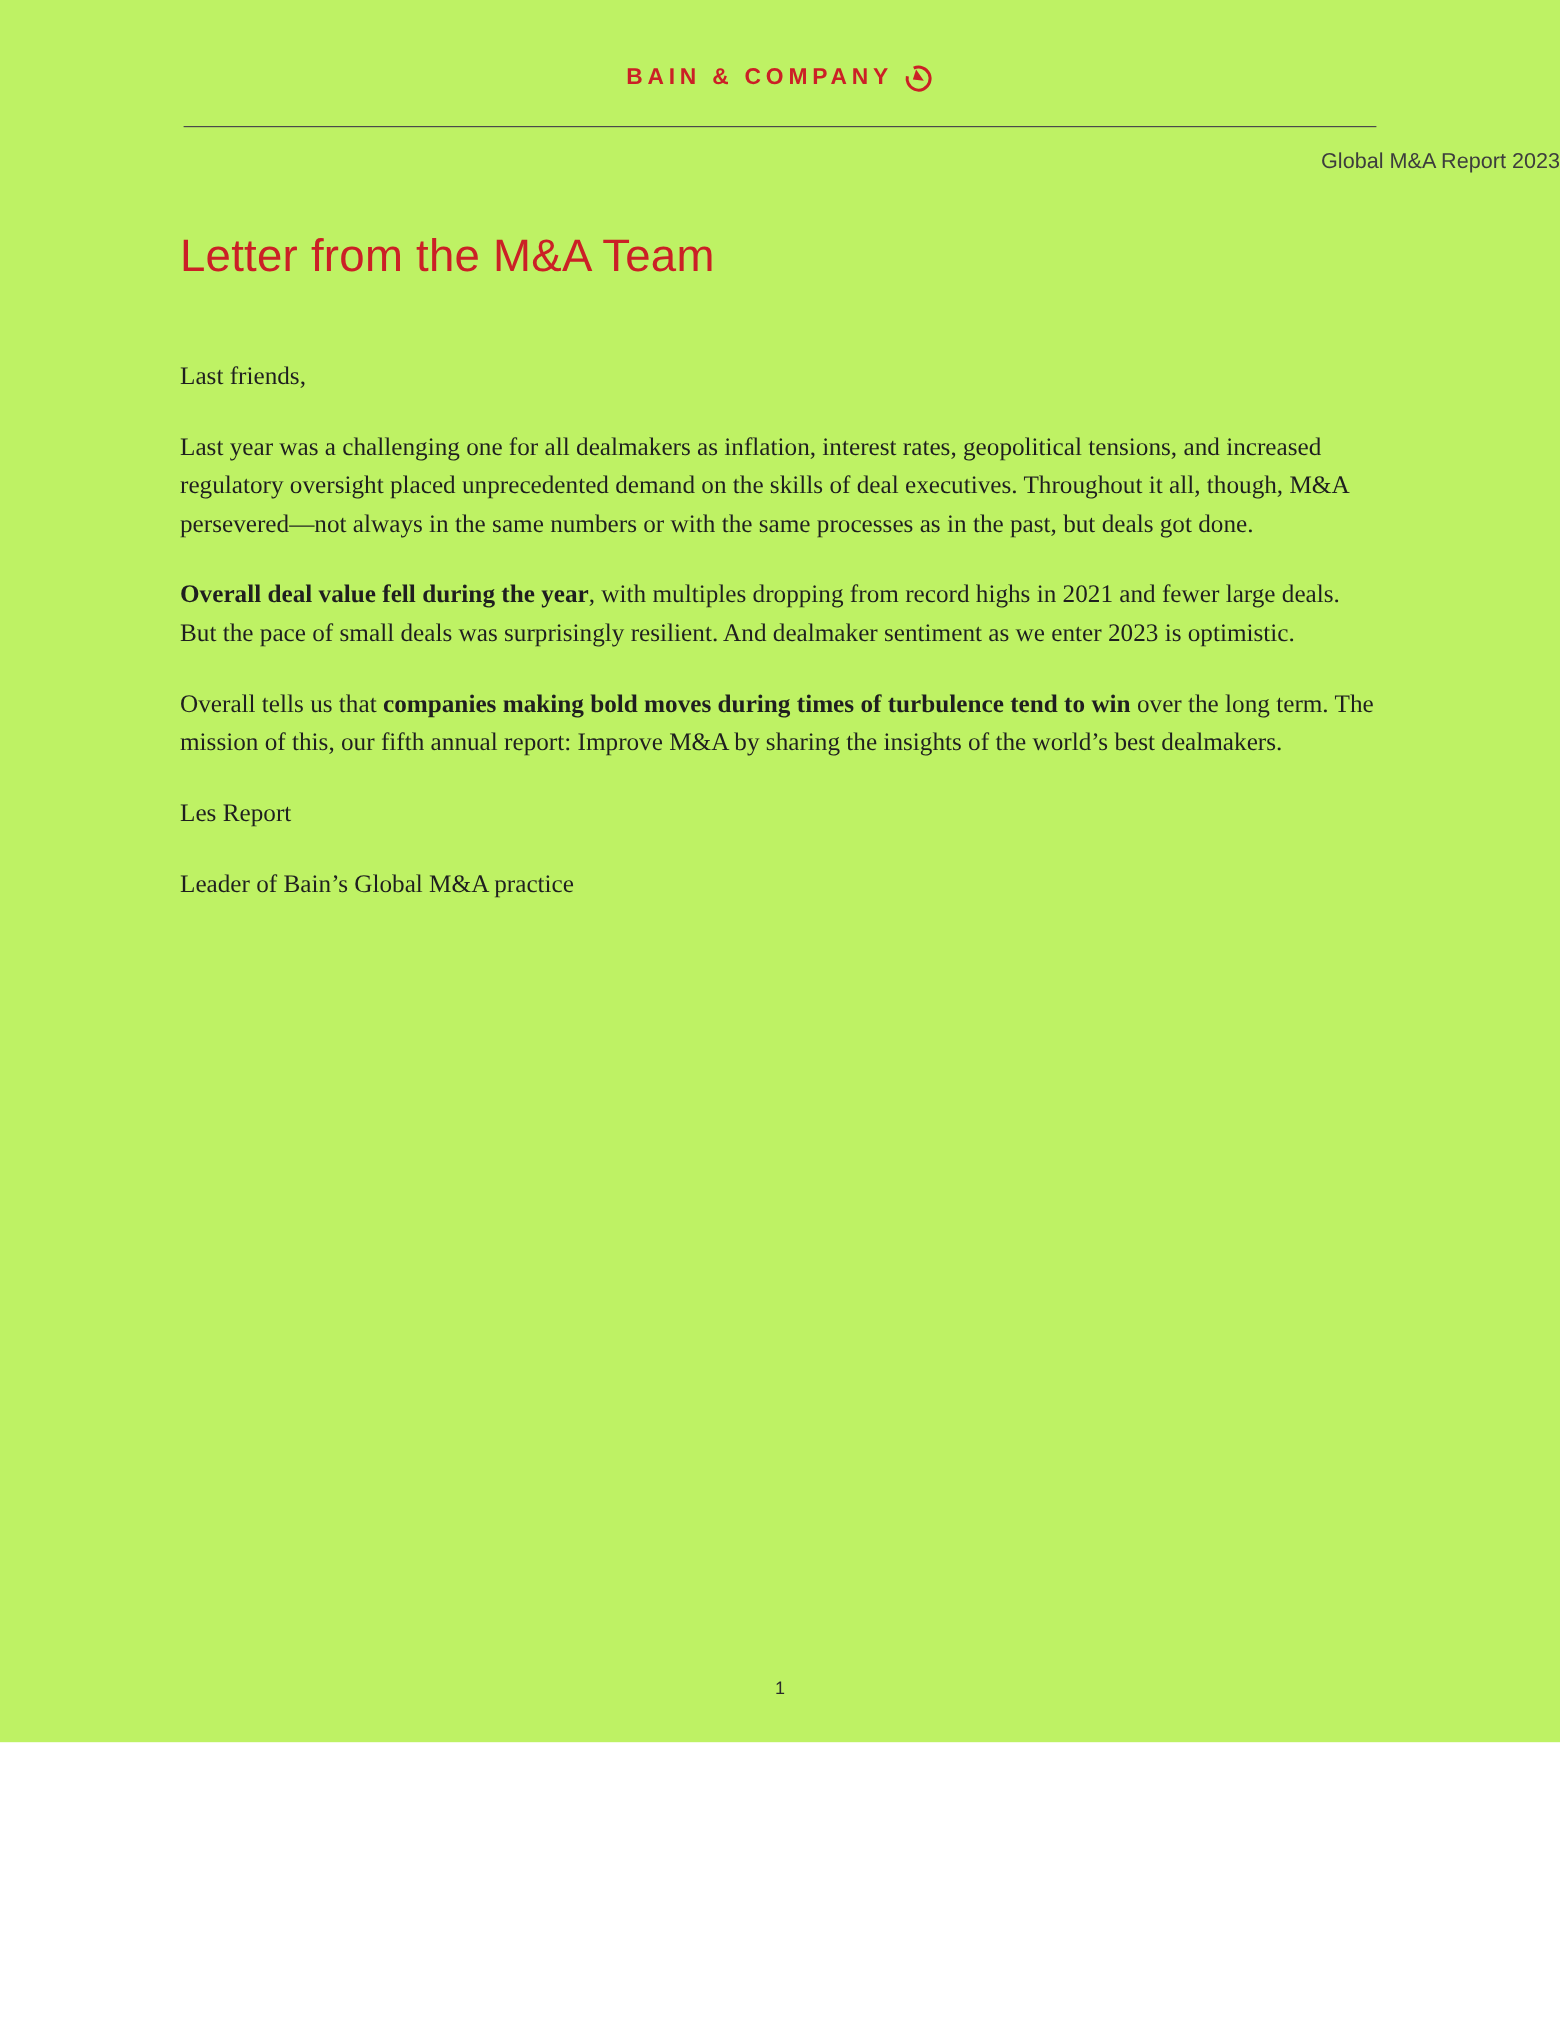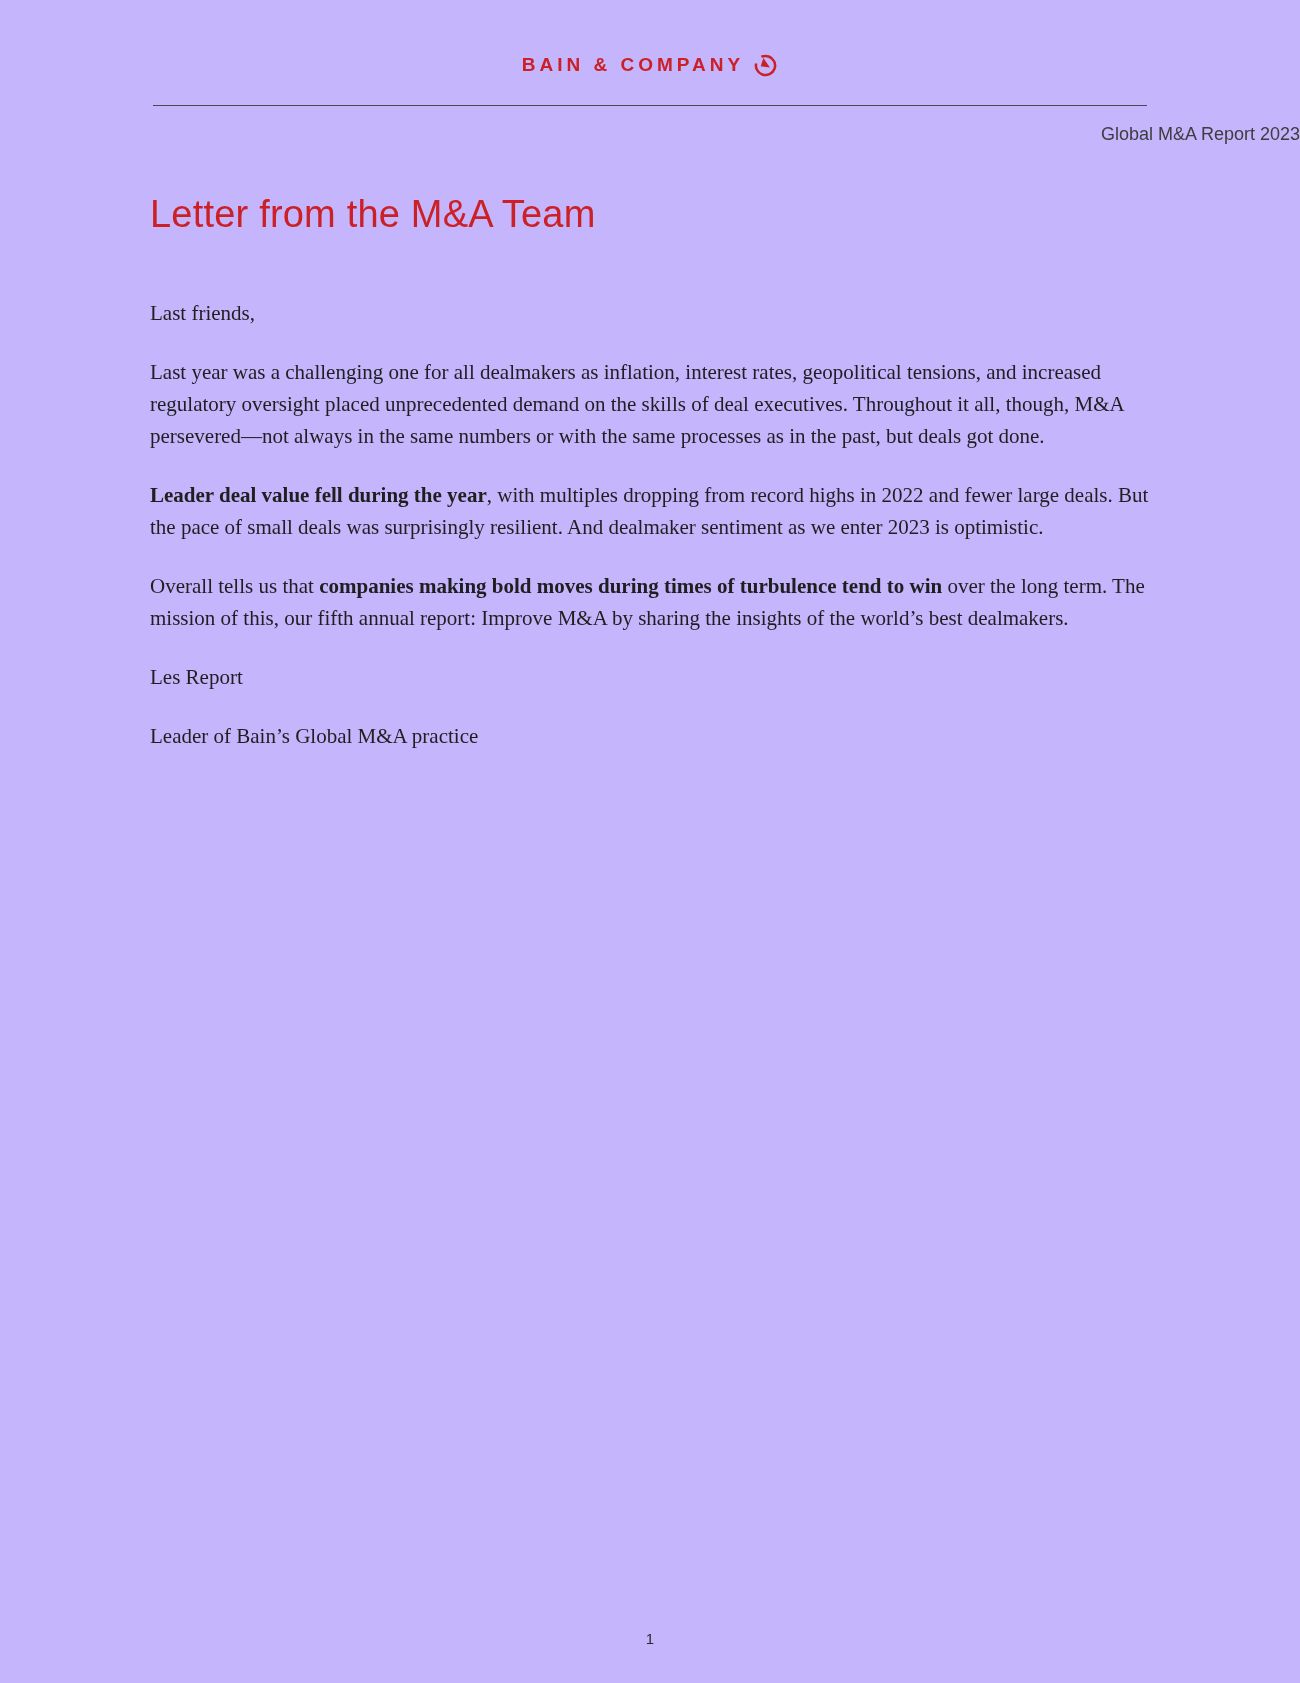--- a/index.html
+++ b/index.html
@@ -3,22 +3,22 @@
 <meta charset="utf-8">
 <style>
   html, body {
     margin: 0;
     padding: 0;
     background: #ffffff;
   }
   .page {
     position: relative;
     width: 1300px;
-    height: 1683px;
-    background: #c4b5fd;
+    height: 1452px;
+    background: #bef264;
     overflow: hidden;
     font-family: "Liberation Serif", serif;
     color: #1f1f1f;
   }
   
   .header {
     padding-top: 52px;
     text-align: center;
   }
   .logo {
@@ -111,21 +111,21 @@
   </div>
 
   <div class="content">
     <h1 class="page-title">Letter from the M&amp;A Team</h1>
 
     <div class="letter-body">
       <p>Last friends,</p>
 
       <p>Last year was a challenging one for all dealmakers as inflation, interest rates, geopolitical tensions, and increased regulatory oversight placed unprecedented demand on the skills of deal executives. Throughout it all, though, M&amp;A persevered—not always in the same numbers or with the same processes as in the past, but deals got done.</p>
 
-      <p><strong>Leader deal value fell during the year</strong><span>, with multiples dropping from record highs in 2022 and fewer large deals. But the pace of small deals was surprisingly resilient. And dealmaker sentiment as we enter 2023 is optimistic.</span></p>
+      <p><strong>Overall deal value fell during the year</strong><span>, with multiples dropping from record highs in 2021 and fewer large deals. But the pace of small deals was surprisingly resilient. And dealmaker sentiment as we enter 2023 is optimistic.</span></p>
 
       <p><span>Overall tells us that </span><strong>companies making bold moves during times of turbulence tend to win</strong><span> over the long term. The mission of this, our fifth annual report: Improve M&amp;A by sharing the insights of the world’s best dealmakers.</span></p>
 
       <p>Les Report</p>
 
       <p>Leader of Bain’s Global M&amp;A practice</p>
     </div>
   </div>
 
   <div class="footer">

